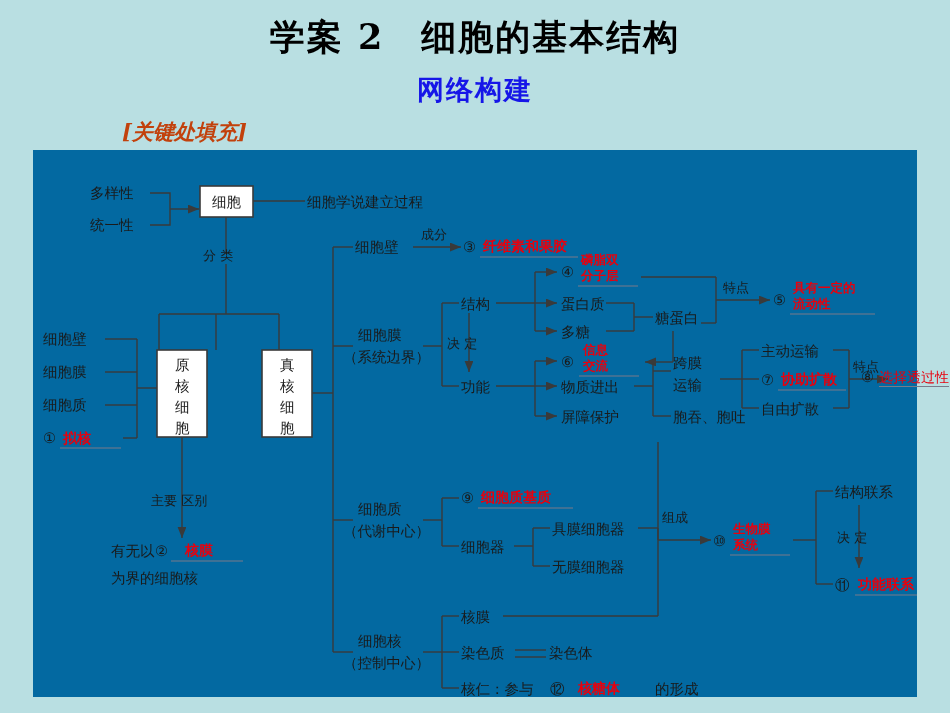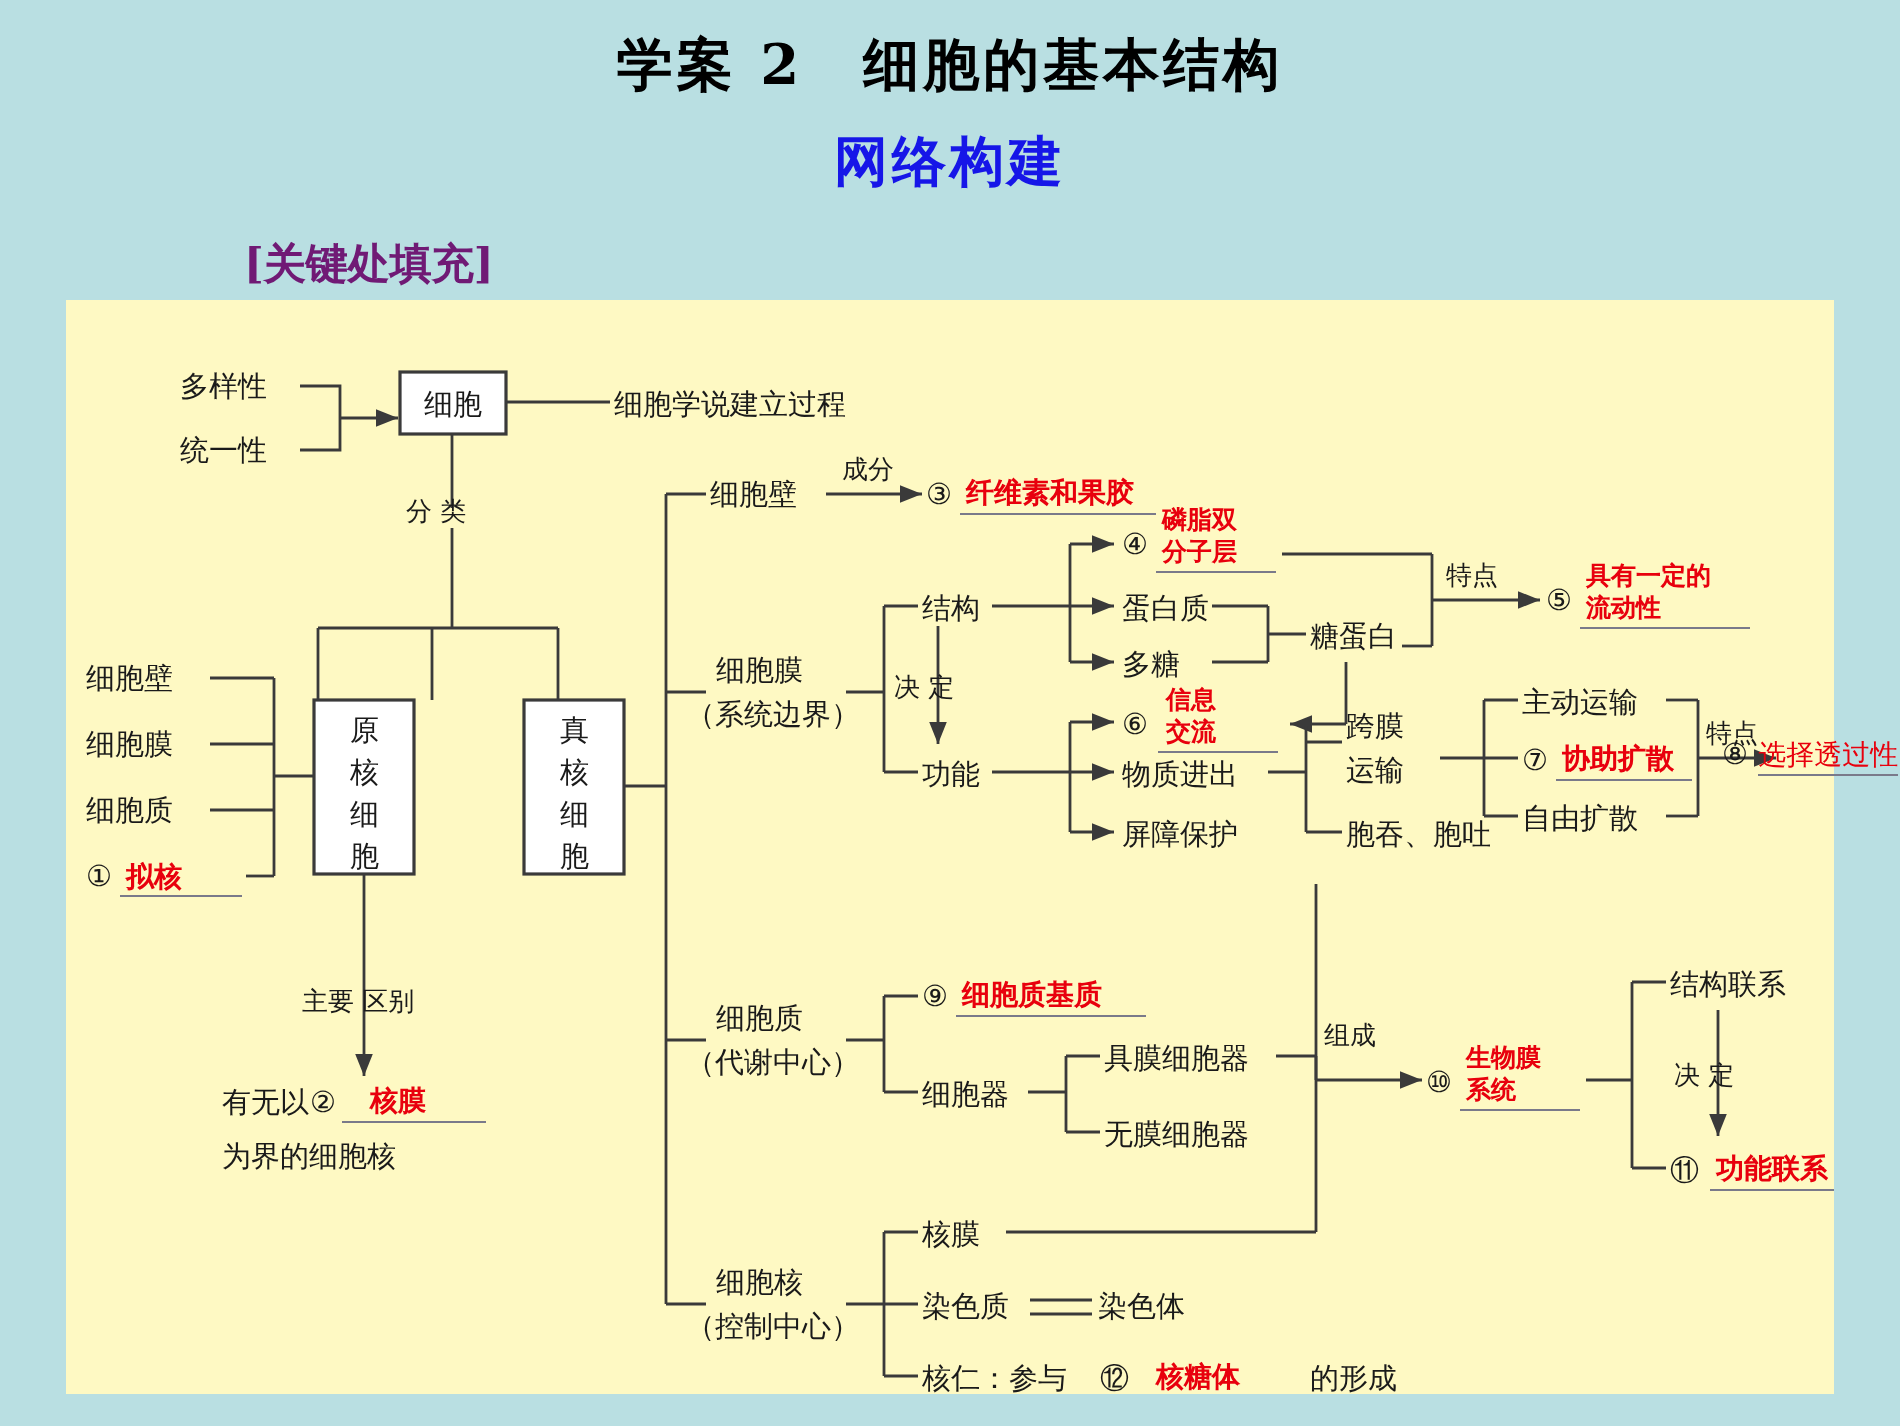--- a/index.html
+++ b/index.html
@@ -5,21 +5,21 @@
   html,body{margin:0;padding:0;}
   body{
     width:950px;height:713px;
     background:#b9dfe2;
     font-family:"DejaVu Sans","Liberation Sans",sans-serif;
     overflow:hidden;position:relative;
   }
   #title-block{position:absolute;left:0;top:14px;width:950px;text-align:center;}
   #main-title{
     font-family:"DejaVu Serif","Liberation Serif",serif;
-    font-size:28px;font-weight:bold;color:#000;letter-spacing:2px;
+    font-size:35px;font-weight:bold;color:#000;letter-spacing:2px;
     white-space:pre;
   }
   #sub-title{
     font-family:"DejaVu Serif","Liberation Serif",serif;
     font-size:27px;font-weight:bold;color:#1616e8;margin-top:6px;letter-spacing:2px;
   }
   #section-label{
     position:absolute;left:122px;top:118px;
     font-family:"DejaVu Serif","Liberation Serif",serif;
     font-size:21px;font-weight:bold;color:#e719c8;
@@ -39,23 +39,23 @@
   .bx{fill:#ffffff;stroke:#3a3a3a;stroke-width:1.6;}
 </style>
 </head>
 <body style="background: rgb(185, 223, 226);">
 
 <div id="title-block">
   <div id="main-title">学案 2　细胞的基本结构</div>
   <div id="sub-title" style="color: rgb(22, 22, 232); margin-top: 11px;">网络构建</div>
 </div>
 
-<div id="section-label" style="color: #701a75;">[关键处填充]</div>
-
-<div id="diagram-panel" style="background: #fef9c3;">
+<div id="section-label" style="color: #c2410c; font-style: italic;">[关键处填充]</div>
+
+<div id="diagram-panel" style="background: #0369a1;">
 <svg width="884" height="547" viewBox="0 0 884 547" xmlns="http://www.w3.org/2000/svg">
   <defs>
     <marker id="ar" markerWidth="9" markerHeight="9" refX="8" refY="3.2" orient="auto">
       <path d="M0,0 L8,3.2 L0,6.4 z" fill="#3a3a3a"></path>
     </marker>
     <marker id="arL" markerWidth="9" markerHeight="9" refX="8" refY="3.2" orient="auto">
       <path d="M0,0 L8,3.2 L0,6.4 z" fill="#3a3a3a"></path>
     </marker>
   </defs>
 

